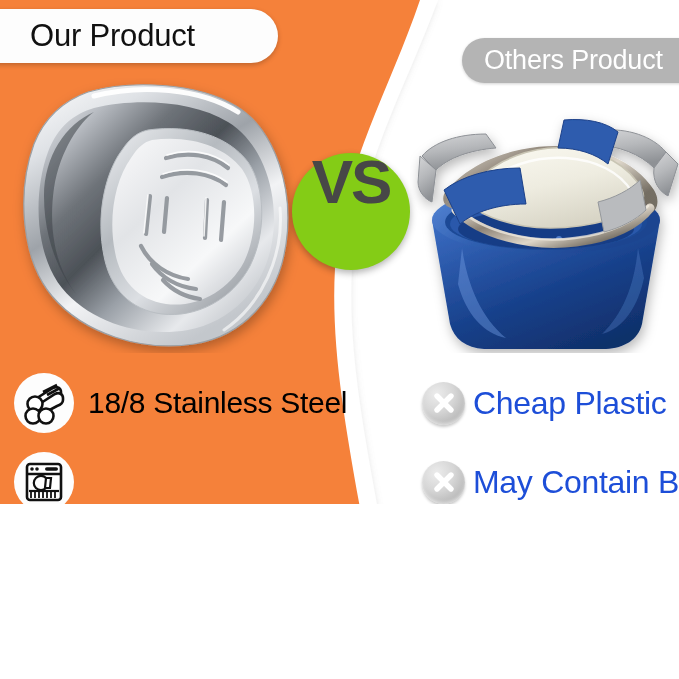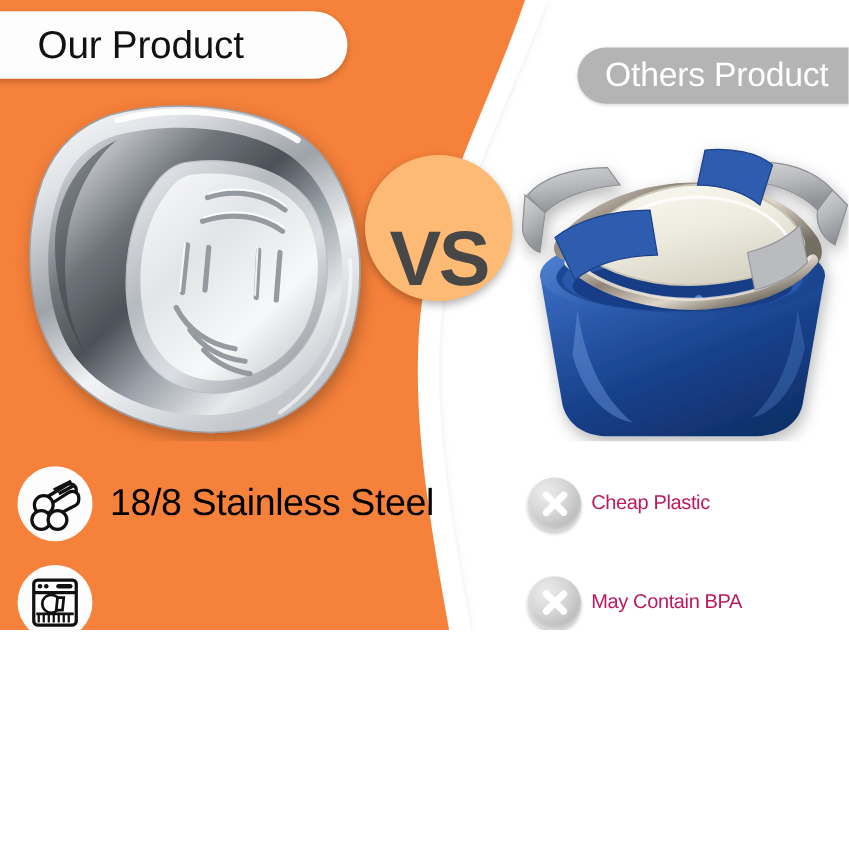--- a/index.html
+++ b/index.html
@@ -61,28 +61,28 @@
     font-size: 27px;
     color: #ffffff;
     letter-spacing: -0.2px;
     white-space: nowrap;
   }
 
   
   .vs-badge {
     position: absolute;
     left: 292px;
-    top: 124px;
+    top: 153px;
     width: 118px;
     height: 117px;
     border-radius: 50%;
-    background: #fdba74;
+    background: #84cc16;
     box-shadow: 0 3px 7px rgba(0,0,0,0.3);
     display: flex;
-    align-items: flex-end;
+    align-items: flex-start;
     justify-content: center;
     z-index: 40;
   }
   .vs-badge .vs-text {
     font-size: 62px;
     font-weight: bold;
     color: #474747;
     letter-spacing: -2px;
     line-height: 1;
     transform: translateY(-2px);
@@ -135,22 +135,22 @@
 
   .feature-label {
     font-size: 30px;
     color: #000000;
     white-space: nowrap;
     letter-spacing: -0.3px;
   }
   #features-left .feature-label { margin-left: 14px; }
   #features-right .feature-label {
     margin-left: 8px;
-    font-size: 16px;
-    color: #be185d;
+    font-size: 32px;
+    color: #1d4ed8;
   }
 </style>
 </head>
 <body>
 
 <div id="stage">
 
   <svg class="bg-svg" viewBox="0 0 679 679">
     <defs>
       <linearGradient id="gradSteelBody" x1="0" y1="0" x2="1" y2="1">

